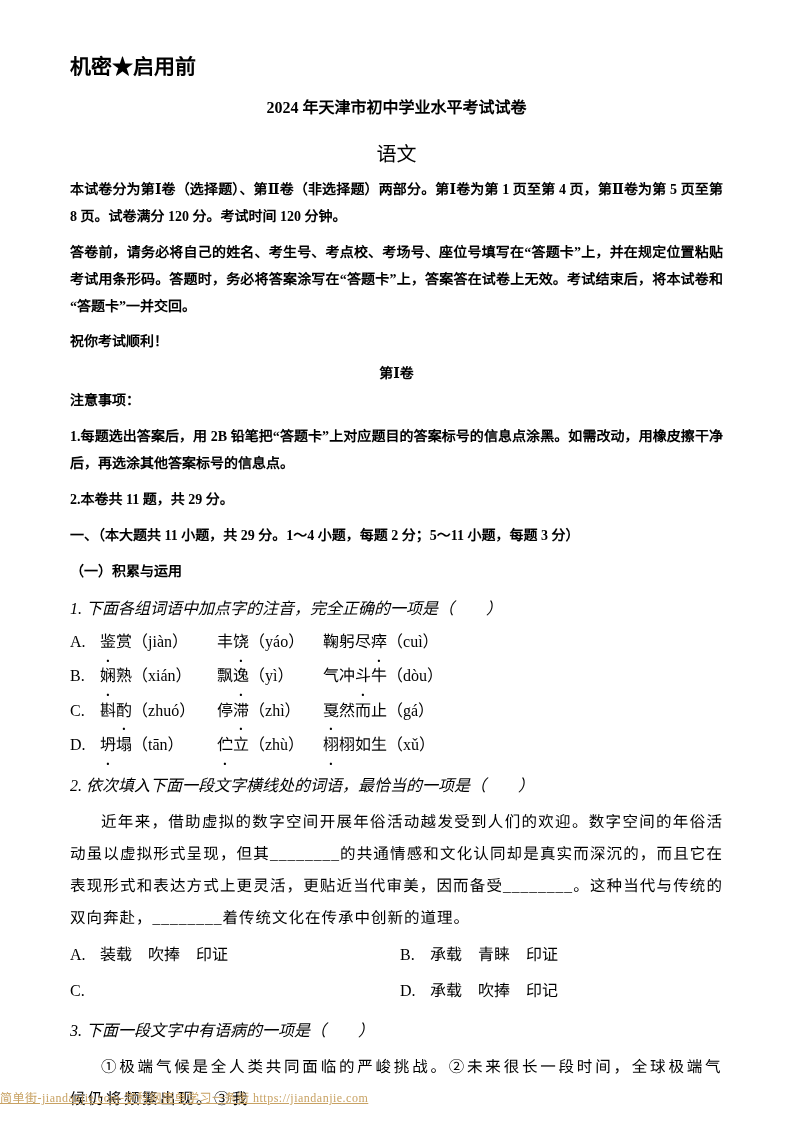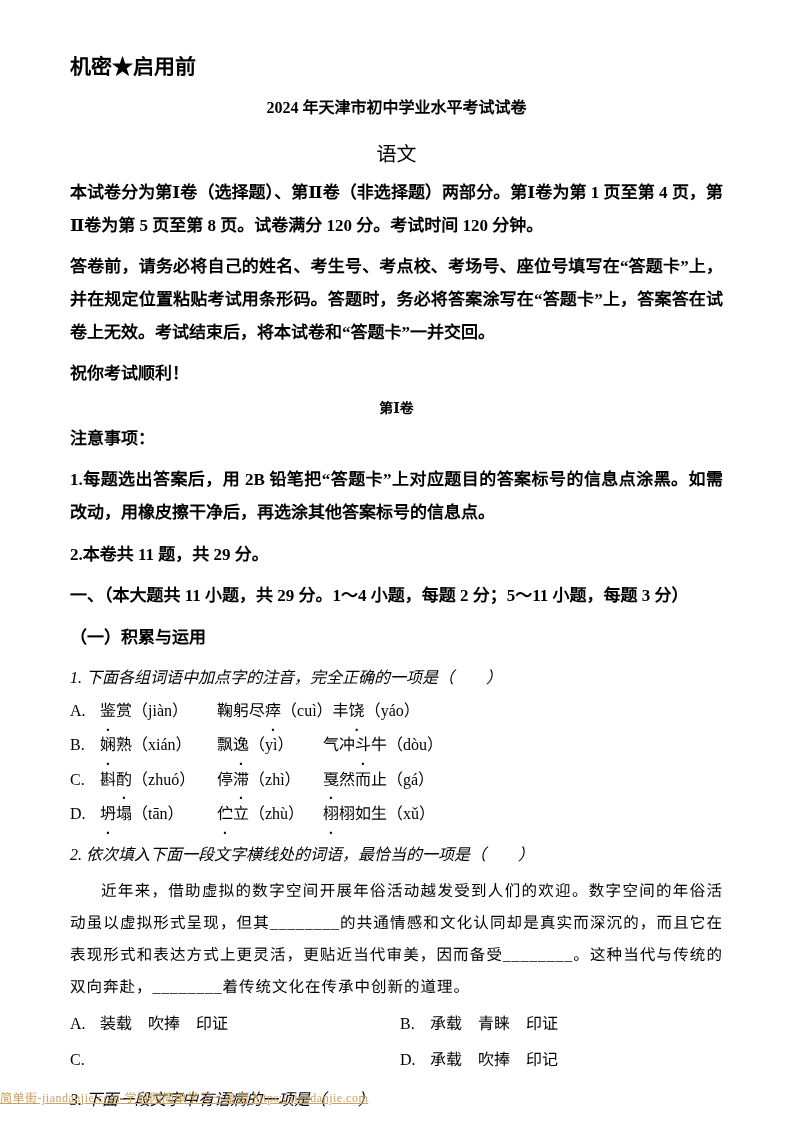--- a/index.html
+++ b/index.html
@@ -8,21 +8,21 @@
     width:793px; height:1122px; position:relative; overflow:hidden;
     font-family:"Liberation Serif","DejaVu Serif",serif;
     color:#000;
   }
   .page { padding:50px 70px 0 70px; }
 
   .confidential { font-size:21px; font-weight:bold; }
   .title { text-align:center; font-size:16px; font-weight:bold; margin-top:14px; }
   .subject { text-align:center; font-size:20px; font-weight:normal; margin-top:20px; margin-bottom:10px; }
 
-  .bold-par { font-size:17px; font-weight:bold; line-height:1.92; text-align:justify; }
+  .bold-par { font-size:14px; font-weight:bold; line-height:1.92; text-align:justify; }
   .bold-par + .bold-par { margin-top:9px; }
 
   .volume { text-align:center; font-size:14px; font-weight:bold; line-height:2.0; margin-top:4px; }
 
   .stem { font-size:16px; line-height:2.1; margin-top:6px;font-style:italic; }
 
   .opt-row { display:flex; font-size:16px; line-height:2.15; }
   .opt-label { width:30px; flex:0 0 auto; }
   .opt-item { display:inline-block; }
   .opt-item.w1 { width:117px; flex:0 0 auto; }
@@ -72,22 +72,22 @@
   <p class="bold-par">2.本卷共 11 题，共 29 分。</p>
 
   <p class="bold-par">一、（本大题共 11 小题，共 29 分。1～4 小题，每题 2 分；5～11 小题，每题 3 分）</p>
   <p class="bold-par">（一）积累与运用</p>
 
   <p class="stem">1. 下面各组词语中加点字的注音，完全正确的一项是（　　）</p>
 
   <div class="opt-row">
     <span class="opt-label">A.</span>
     <span class="opt-item w1"><span></span><span class="dot">鉴</span><span>赏（jiàn）</span></span>
+    <span class="opt-item w2"><span>丰</span><span class="dot">饶</span><span>（yáo）</span></span>
     <span class="opt-item"><span>鞠躬尽</span><span class="dot">瘁</span><span>（cuì）</span></span>
-    <span class="opt-item w2"><span>丰</span><span class="dot">饶</span><span>（yáo）</span></span>
   </div>
 
   <div class="opt-row">
     <span class="opt-label">B.</span>
     <span class="opt-item w1"><span></span><span class="dot">娴</span><span>熟（xián）</span></span>
     <span class="opt-item w2"><span>飘</span><span class="dot">逸</span><span>（yì）</span></span>
     <span class="opt-item"><span>气冲</span><span class="dot">斗</span><span>牛（dòu）</span></span>
   </div>
 
   <div class="opt-row">

